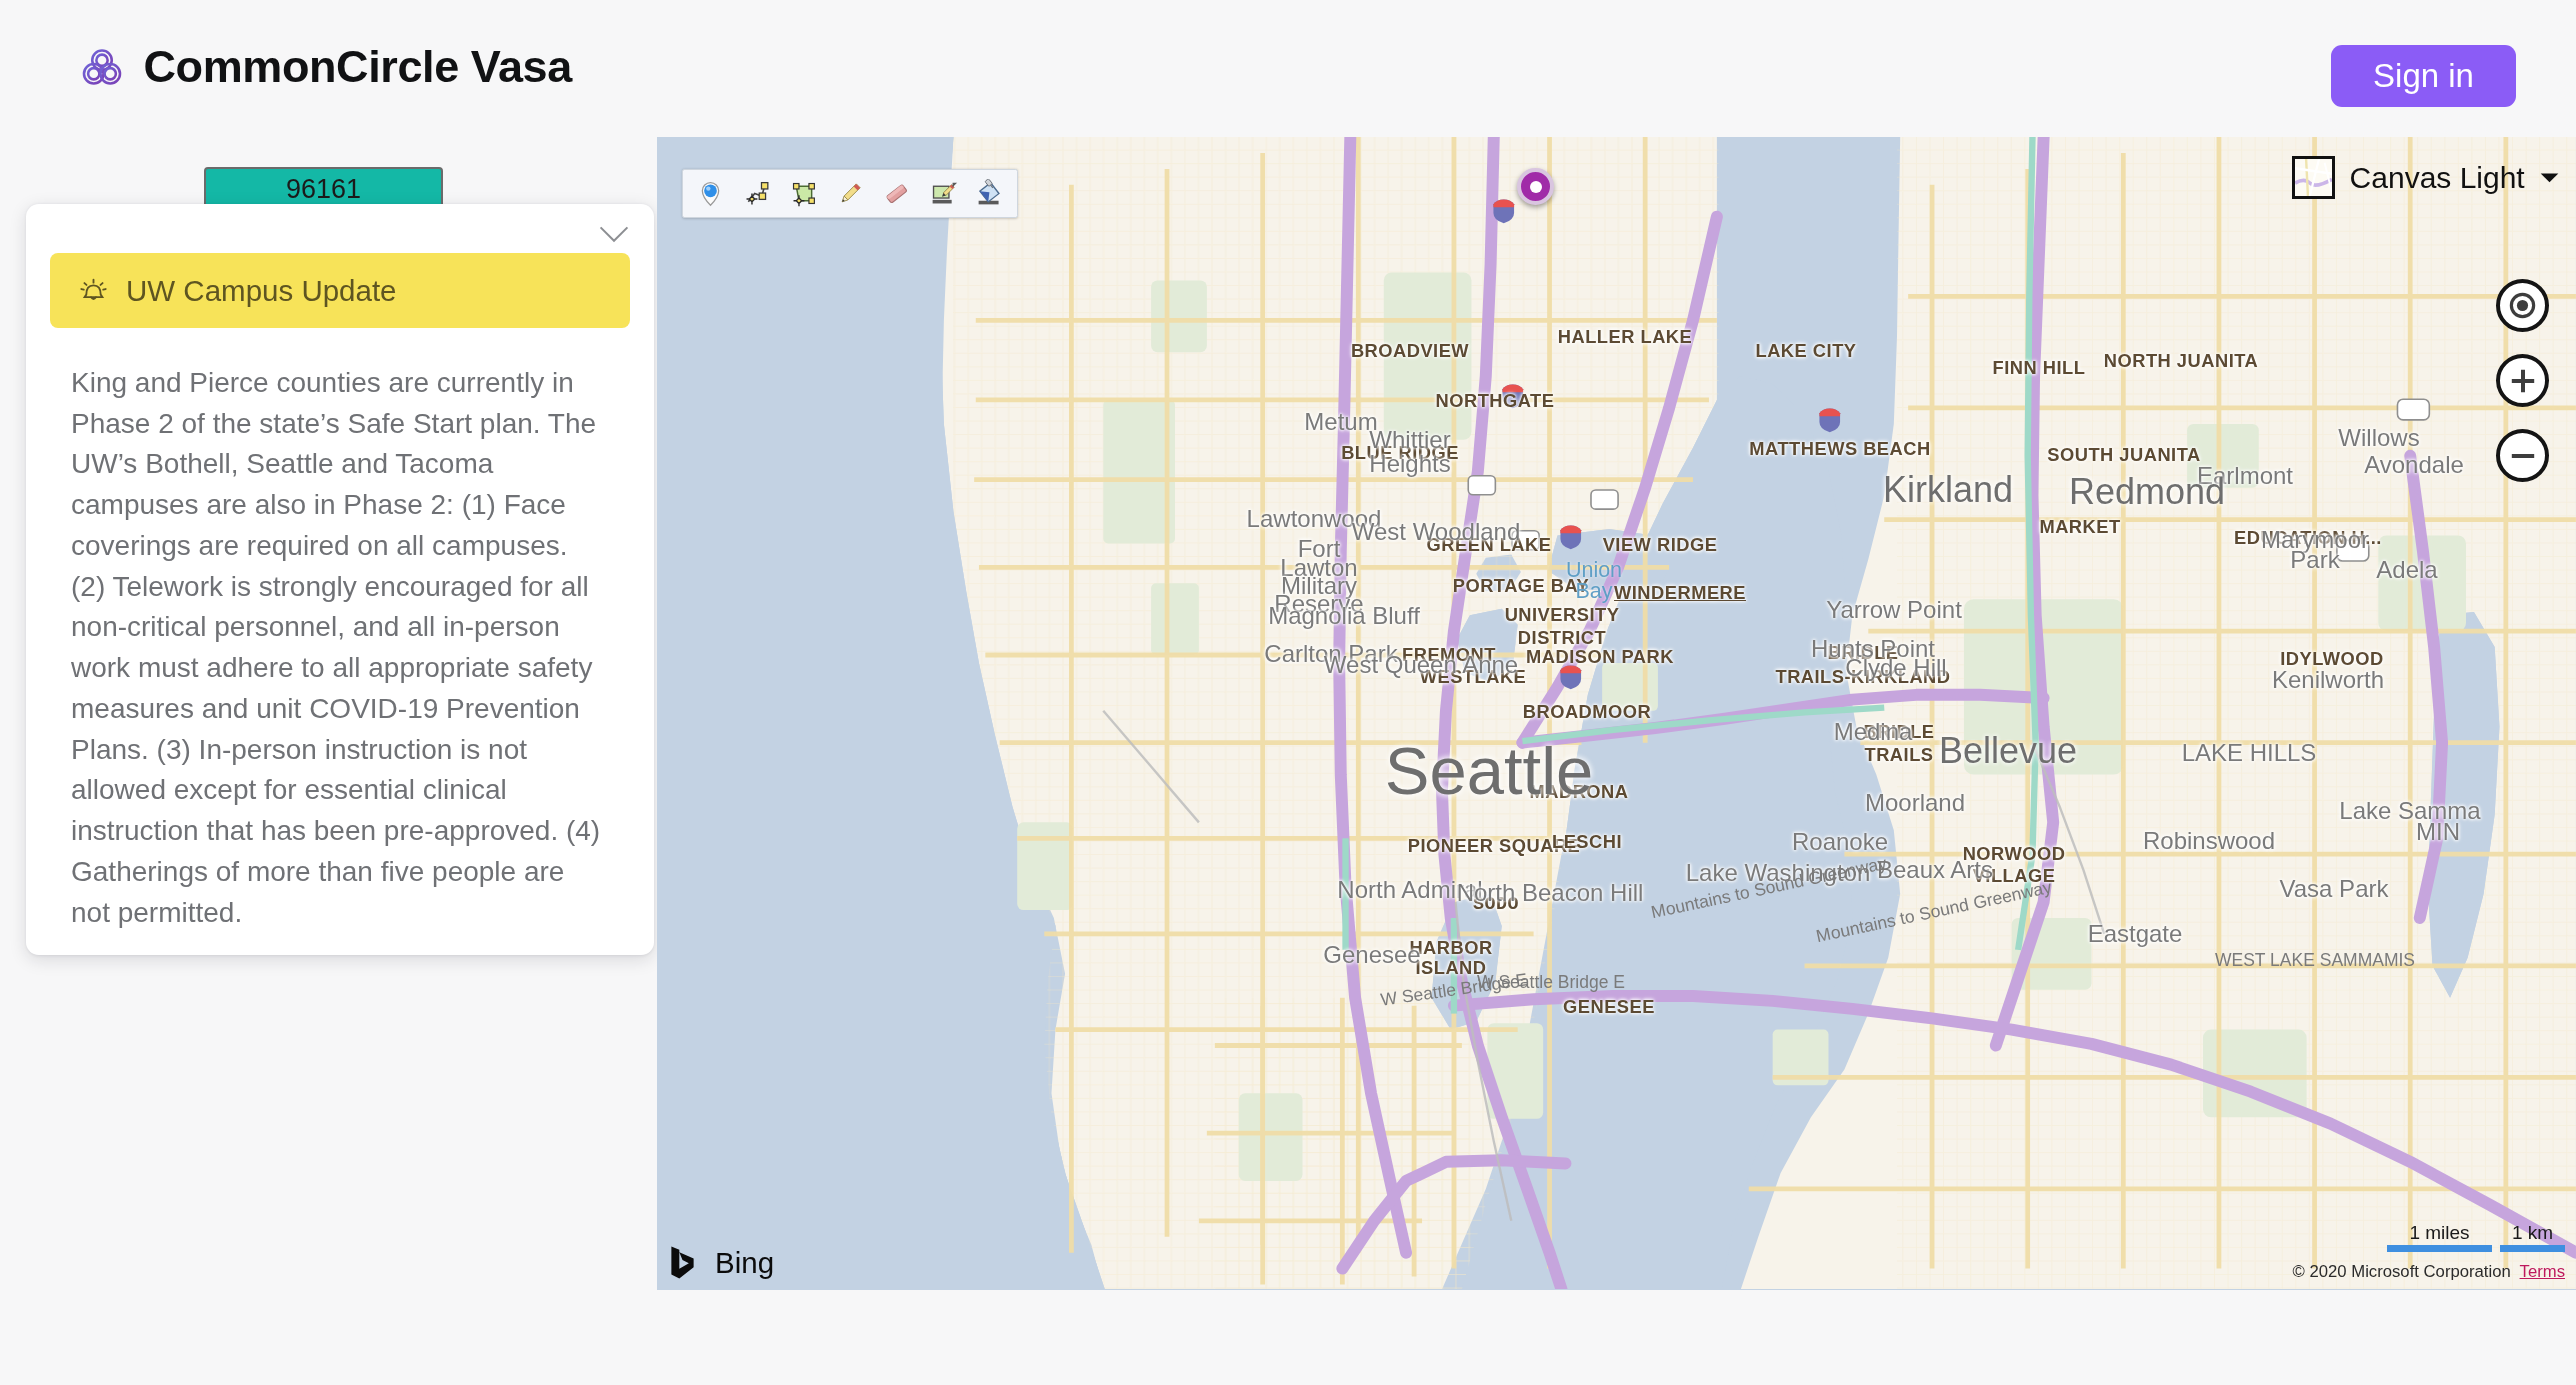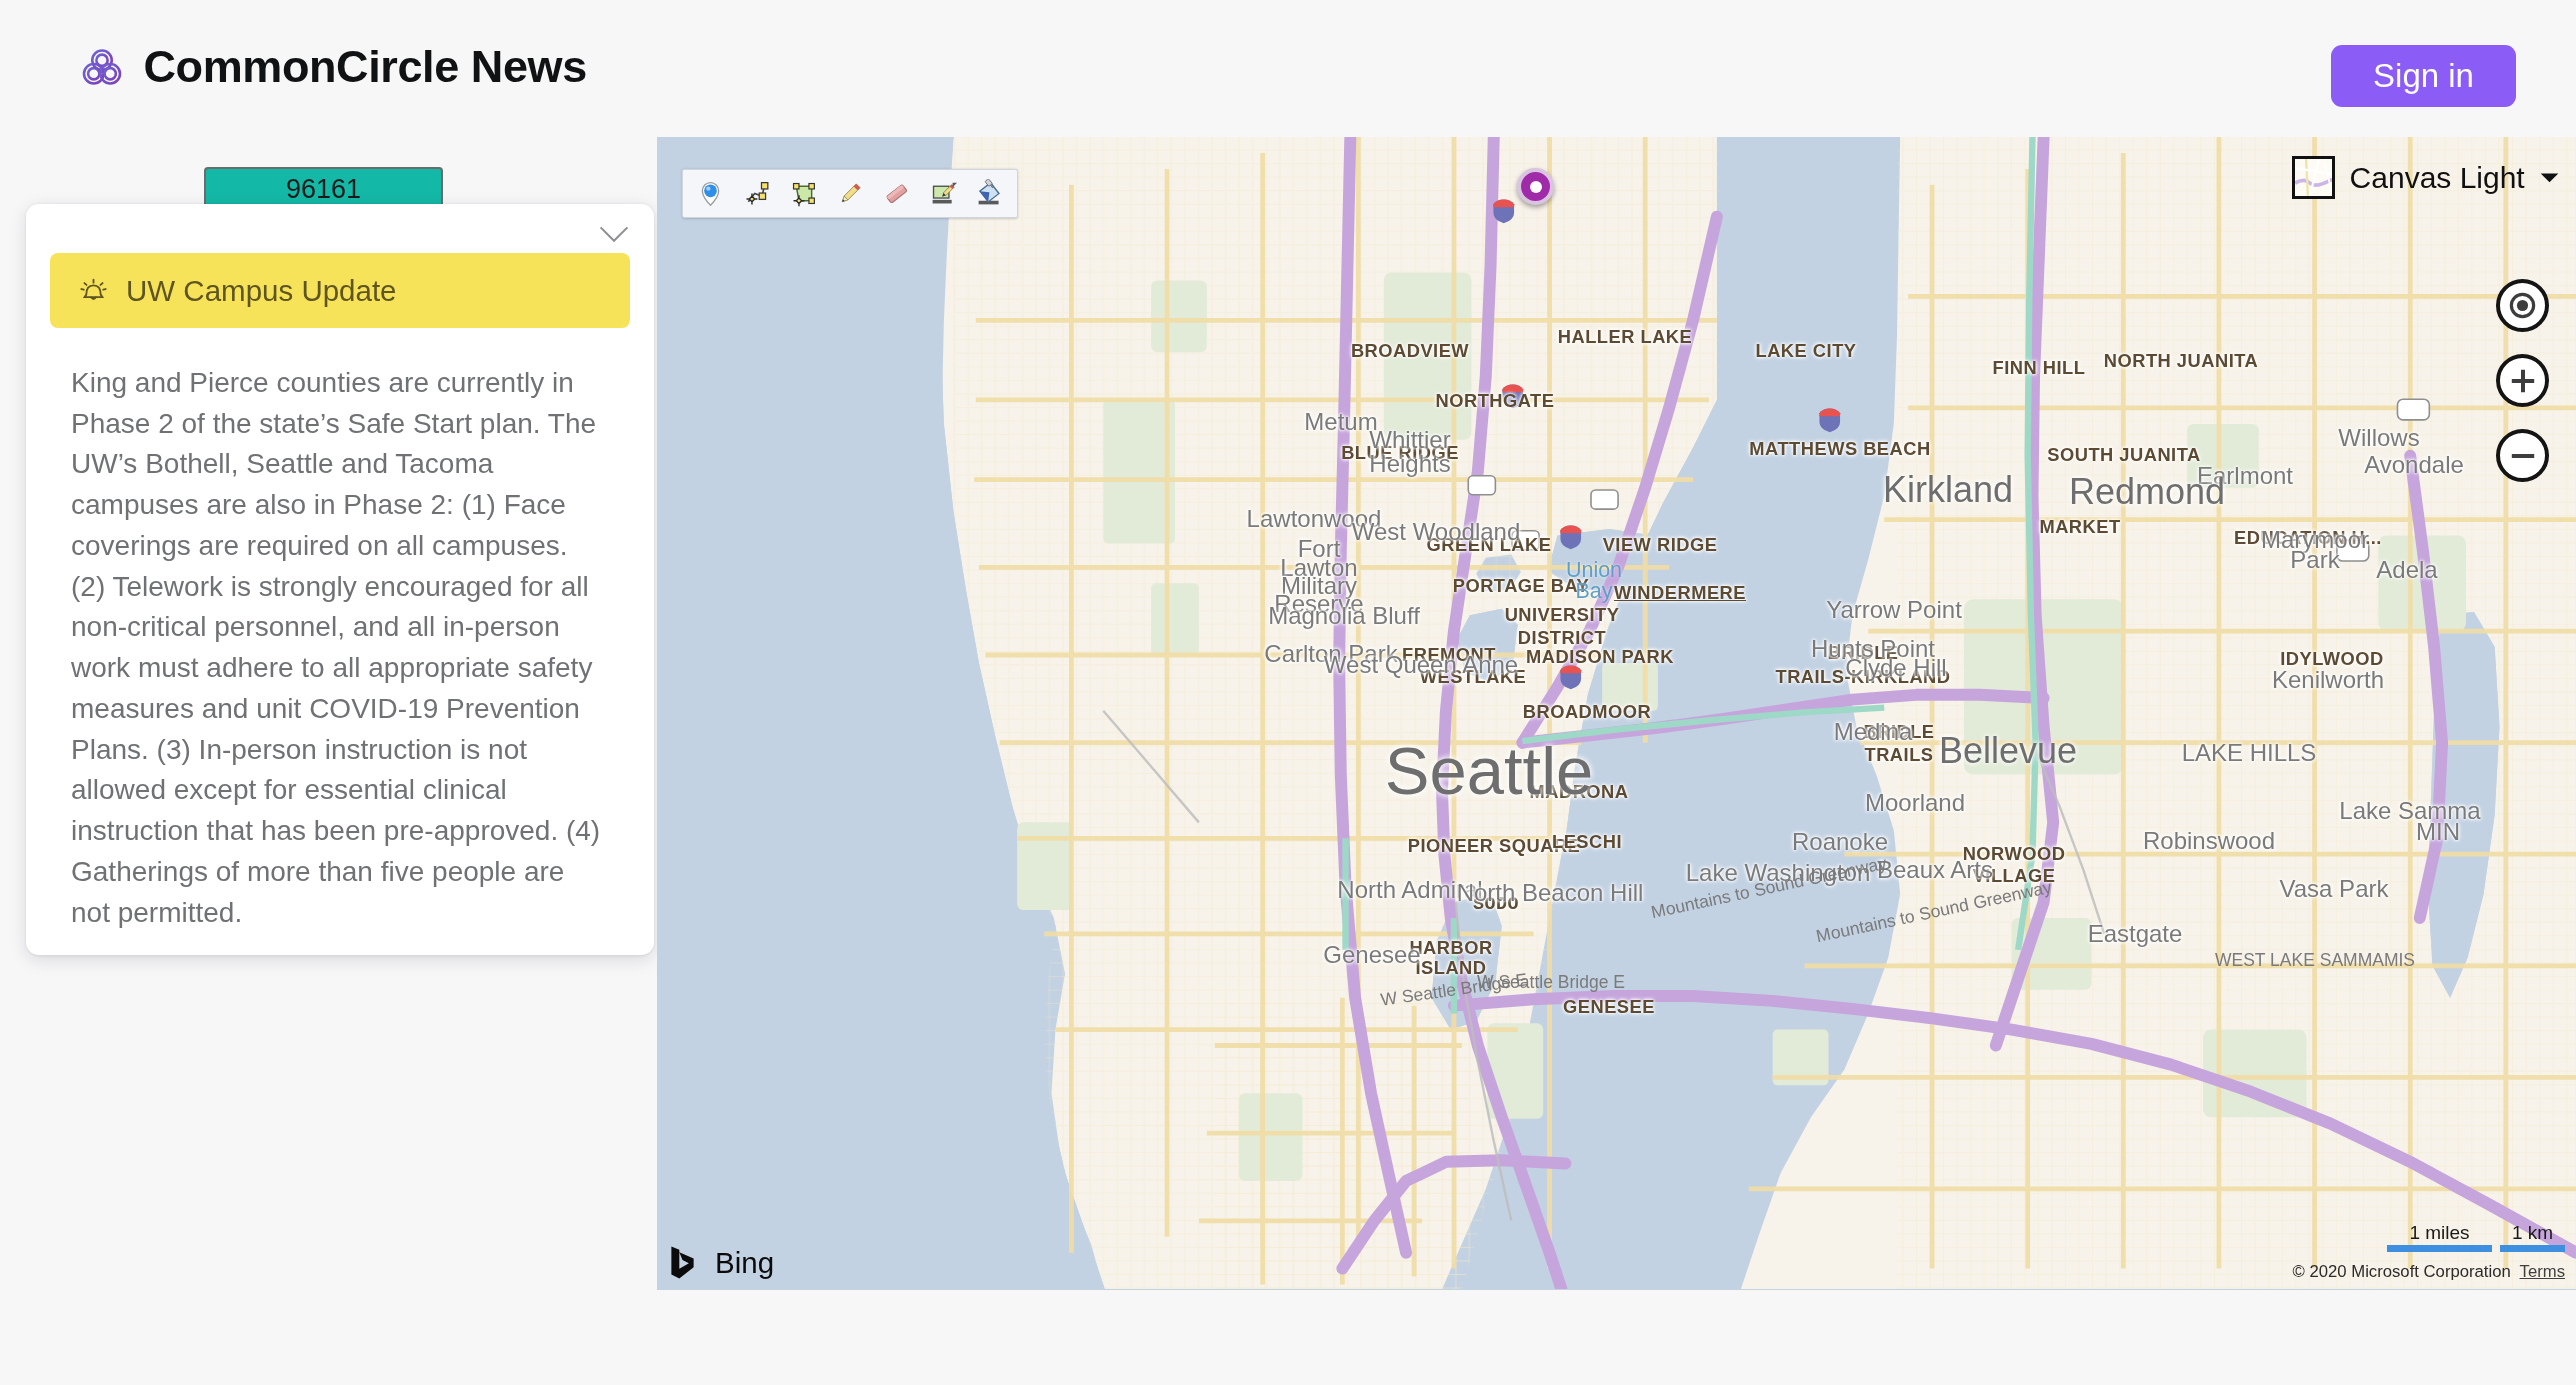--- a/index.html
+++ b/index.html
@@ -168,21 +168,21 @@
   #bing-logo {
     position: absolute; left: 12px; bottom: 9.6px;
     display: flex; align-items: center; gap: 19px;
   }
   #bing-logo-text { font-size: 29.5px; color: #0b0b0b; }
   #map-copyright {
     position: absolute; right: 11px; bottom: 8px;
     font-size: 16.7px; color: #2b2b2b;
     display: flex; gap: 8.8px; align-items: baseline;
   }
-  #map-terms-link { text-decoration: underline; cursor: pointer; color: #404040; }
+  #map-terms-link { text-decoration: underline; cursor: pointer; color: #be185d; }
   #map-scalebar {
     position: absolute; right: 11px; bottom: 38px;
     display: flex; align-items: flex-end; gap: 8px;
   }
   .scale-unit { display: flex; flex-direction: column; align-items: center; }
   .scale-text { font-size: 19px; color: #1a1a1a; line-height: 1; margin-bottom: 2.4px; }
   .scale-bar-line { height: 7.2px; background: #3f8fe0; }
 </style>
 </head>
 <body>
@@ -198,21 +198,21 @@
       </defs>
       <g fill="none" stroke="url(#lg)" stroke-width="3.4">
         <circle cx="32" cy="23" r="13"></circle>
         <circle cx="32" cy="23" r="7.5"></circle>
         <circle cx="21" cy="41" r="13"></circle>
         <circle cx="21" cy="41" r="7.5"></circle>
         <circle cx="43" cy="41" r="13"></circle>
         <circle cx="43" cy="41" r="7.5"></circle>
       </g>
     </svg>
-    <div id="brand-title">CommonCircle News</div>
+    <div id="brand-title">CommonCircle Vasa</div>
   </div>
   <button id="signin-button">Sign in</button>
 </div>
 
 <input id="zip-input" type="text" value="96161" style="">
 
 <div id="alert-card">
   <button id="alert-collapse-toggle">
     <svg width="30" height="19" viewBox="0 0 38 24">
       <path d="M2 3 L19 20 L36 3" fill="none" stroke="#8d8f93" stroke-width="2.6"></path>

